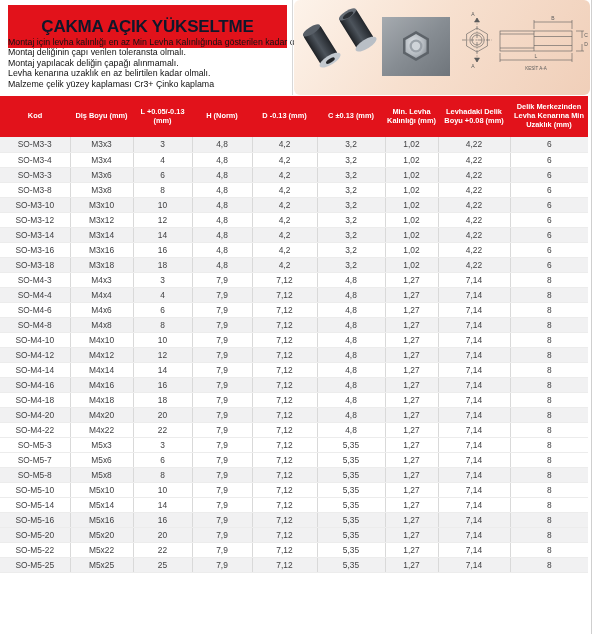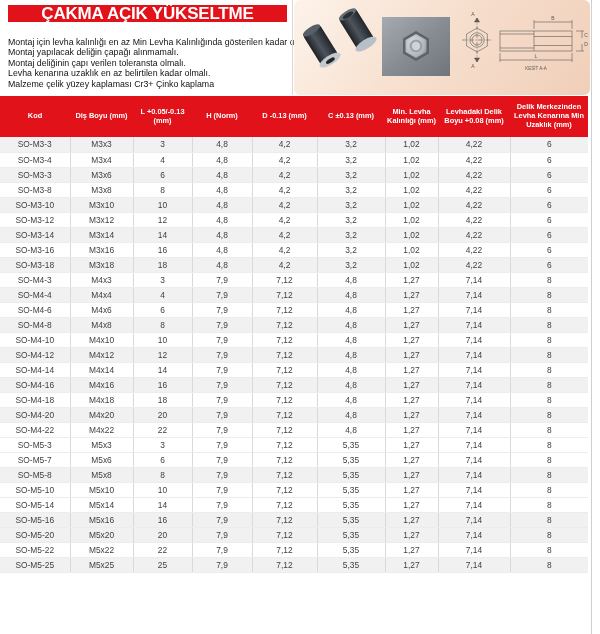--- a/index.html
+++ b/index.html
@@ -2,22 +2,22 @@
 <html><head>
 <meta charset="utf-8">
 <style>
   * { margin:0; padding:0; box-sizing:border-box; }
   html,body { background:#ffffff; }
   body { font-family:"Liberation Sans", sans-serif; }
   .page { position:relative; width:600px; height:634px; background:#ffffff; overflow:hidden; }
 
   
   .title-banner {
-    position:absolute; left:8px; top:5px; width:279px; height:17px;
-    background:#e2121b; color:#ffffff; font-weight:bold; font-size:17px;
+    position:absolute; left:8px; top:5px; width:279px; height:43px;
+    background:#e2121b; color:#0f172a; font-weight:bold; font-size:17px;
     display:flex; align-items:center; justify-content:center; letter-spacing:-0.2px;
   }
   .notes { position:absolute; left:8px; top:37px; width:282px; color:#121212; }
   .note { font-size:8.8px; line-height:10.4px; white-space:nowrap; }
 
   .photo-panel {
     position:absolute; left:294px; top:0; width:296px; height:95px;
     background:linear-gradient(125deg,#fdf3ea 0%,#f7e0cf 45%,#f0cfb9 100%);
     border-radius:6px;
   }
@@ -50,22 +50,22 @@
 <body>
 
 <div class="page">
 
   <div class="title-banner">
     <span>ÇAKMA AÇIK YÜKSELTME</span>
   </div>
 
   <div class="notes">
     <div class="note">Montaj için levha kalınlığı en az Min Levha Kalınlığında gösterilen kadar olmalı.</div>
+    <div class="note">Montaj deliğinin çapı verilen toleransta olmalı.</div>
     <div class="note">Montaj yapılacak deliğin çapağı alınmamalı.</div>
-    <div class="note">Montaj deliğinin çapı verilen toleransta olmalı.</div>
     <div class="note">Levha kenarına uzaklık en az belirtilen kadar olmalı.</div>
     <div class="note">Malzeme çelik yüzey kaplaması Cr3+ Çinko kaplama</div>
   </div>
 
   <div class="top-divider"></div>
 
   <div class="photo-panel">
     <svg width="296" height="95" viewBox="0 0 296 95">
       <defs>
         <linearGradient id="bodyGrad" x1="0" y1="0" x2="1" y2="0">

